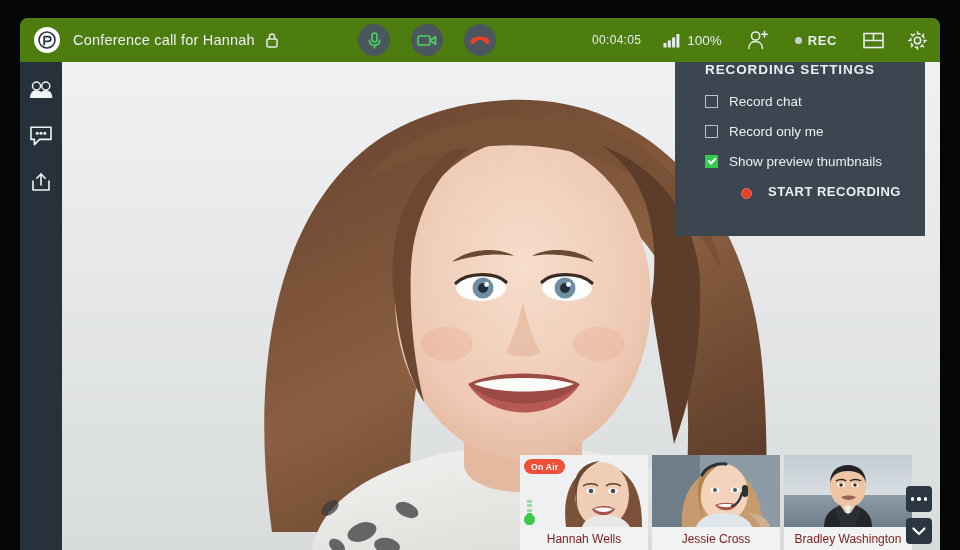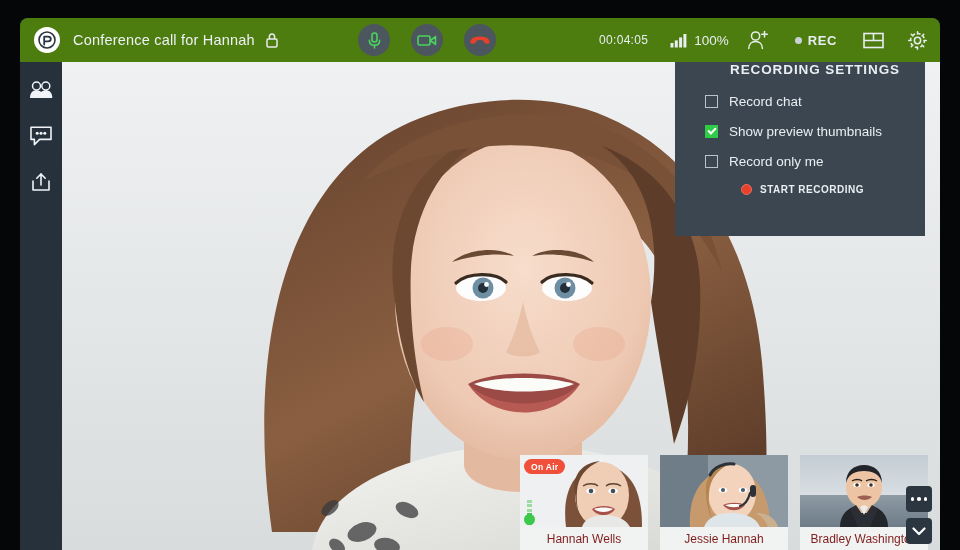--- a/index.html
+++ b/index.html
@@ -61,21 +61,21 @@
     background: #4c565f;
     display: flex; align-items: center; justify-content: center;
   }
   #right-controls {
     position: absolute; right: 12px; top: 0; height: 44px;
     display: flex; align-items: center; gap: 0px;
     color: #e8edf1;
   }
   #right-controls > * { display: flex; align-items: center; }
   #timer { font-size: 12px; letter-spacing: .3px; margin-right: 22px; }
-  #signal-wrap { margin-right: 18px; gap: 6px; }
+  #signal-wrap { margin-right: 25px; gap: 6px; }
   #signal-pct { font-size: 13.5px; }
   #adduser { margin-right: 26px; }
   #rec-wrap { margin-right: 26px; gap: 6px; }
   #rec-dot { width: 7px; height: 7px; border-radius: 50%; background: #c9d1d7; }
   #rec-label { font-size: 13px; font-weight: bold; letter-spacing: .6px; }
   #layout-btn { margin-right: 23px; }
   
   #sidebar {
     position: absolute; left: 0; top: 44px;
     width: 42px; height: 488px;
@@ -103,50 +103,49 @@
     position: absolute; left: 655px; top: 16px;
     width: 250px; height: 202px;
     background: #3b4650;
     z-index: 35;
     padding: 28px 0 0 30px;
     color: #e9eef2;
   }
   #rec-panel-title {
     font-size: 13.5px; font-weight: bold; letter-spacing: .9px;
     margin-bottom: 17px;
-    margin-left: 25px;
   }
   .opt-row {
     display: flex; align-items: center; gap: 11px;
     margin-bottom: 15px; font-size: 13.5px; margin-top: 8px;
   }
   .cbox {
     width: 13px; height: 13px; flex: none;
     border: 1px solid #b9c3ca; background: transparent;
     display: flex; align-items: center; justify-content: center;
   }
   .cbox.on { background: #2ecc47; border-color: #2ecc47; }
   .cbox.on::after {
     content: ""; width: 6px; height: 3px;
     border-left: 2px solid #fff; border-bottom: 2px solid #fff;
     transform: rotate(-45deg) translate(1px,-1px);
   }
   #start-rec {
-    display: flex; align-items: flex-end; gap: 8px;
+    display: flex; align-items: flex-end; gap: 16px;
     margin-top: 11px; margin-left: 36px;
-    font-size: 10px; font-weight: bold; letter-spacing: .5px;
+    font-size: 13px; font-weight: bold; letter-spacing: .5px;
   }
   #start-dot {
     width: 11px; height: 11px; border-radius: 50%;
     background: #e8412b; border: 1px solid #f2705c; flex: none;
   }
   
   #thumbs {
     position: absolute; left: 500px; bottom: 0;
-    display: flex; gap: 12px; z-index: 36;
+    display: flex; gap: 4px; z-index: 36;
   }
   .thumb {
     width: 128px; height: 95px;
     background: #f1f2f2;
     position: relative;
     overflow: hidden;
   }
   .thumb.active { outline: 3px solid #f0503a; outline-offset: -3px; }
   .thumb-video { position: absolute; left: 0; top: 0; width: 128px; height: 72px; overflow: hidden; }
   .thumb-name {
@@ -380,26 +379,26 @@
     </div>
 
     <div id="rec-panel" class="dots">
       <div id="rec-panel-title">RECORDING SETTINGS</div>
 
       <div class="opt-row">
         <span class="cbox"></span>
         <span>Record chat</span>
       </div>
       <div class="opt-row">
+        <span class="cbox"></span>
+        <span>Record only me</span>
+      </div>
+      <div class="opt-row">
         <span class="cbox on"></span>
         <span>Show  preview thumbnails</span>
-      </div>
-      <div class="opt-row">
-        <span class="cbox"></span>
-        <span>Record only me</span>
       </div>
 
       <div id="start-rec">
         <span id="start-dot"></span>
         <span>START RECORDING</span>
       </div>
     </div>
 
     <div id="thumbs">
 
@@ -448,21 +447,21 @@
             <circle cx="83" cy="35" r="2.1" fill="#4a5e6c"></circle>
             <path d="M63 50 C69 47 80 47 85 50 C80 57 68 57 63 50 Z" fill="#a6534c"></path>
             <path d="M65 50 C70 48.5 78 48.5 83 50 C78 53 70 53 65 50 Z" fill="#fbfbf8"></path>
             <path d="M50 20 C54 12 64 8 74 9" stroke="#2c3138" stroke-width="3" fill="none" stroke-linecap="round"></path>
             <rect x="90" y="30" width="6" height="12" rx="3" fill="#2c3138"></rect>
             <path d="M90 38 C88 46 84 50 80 51" stroke="#2c3138" stroke-width="2.2" fill="none" stroke-linecap="round"></path>
             <path d="M44 72 C48 62 58 58 70 58 C84 58 96 62 100 72 Z" fill="#dfe6ea"></path>
             <path d="M96 58 C102 62 106 66 108 72 L118 72 C116 64 108 58 96 58 Z" fill="#cbb08f"></path>
           </svg>
         </div>
-        <div class="thumb-name">Jessie Hannah</div>
+        <div class="thumb-name">Jessie Cross</div>
       </div>
 
       <div class="thumb">
         <div class="thumb-video">
           <svg width="128" height="72" viewBox="0 0 128 72" preserveAspectRatio="xMidYMid slice">
             <defs>
               <linearGradient id="sky" x1="0" y1="0" x2="0" y2="1">
                 <stop offset="0" stop-color="#c4cdd4"></stop>
                 <stop offset="0.55" stop-color="#d8dee2"></stop>
                 <stop offset="0.56" stop-color="#8e9ba5"></stop>

